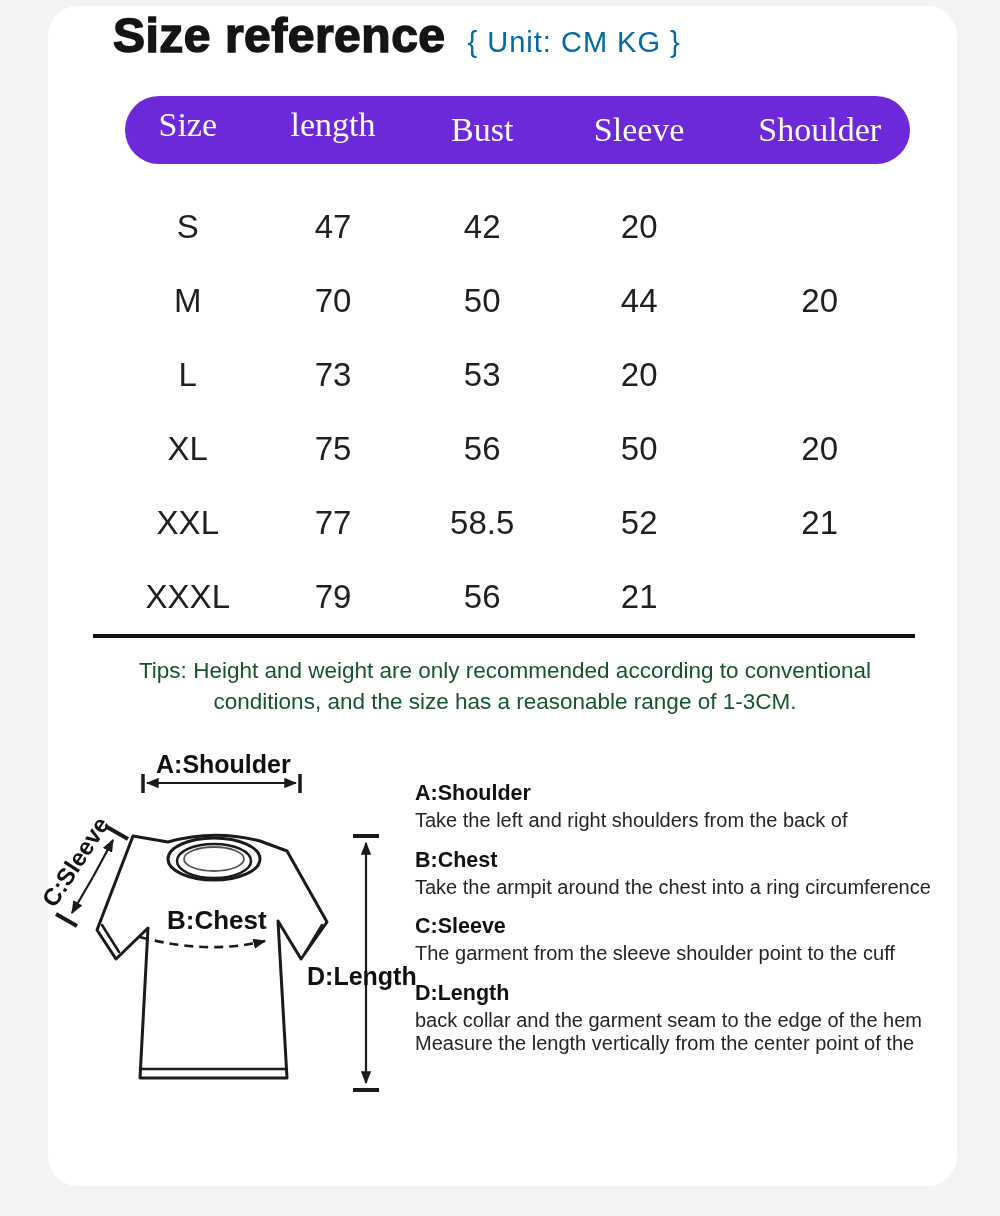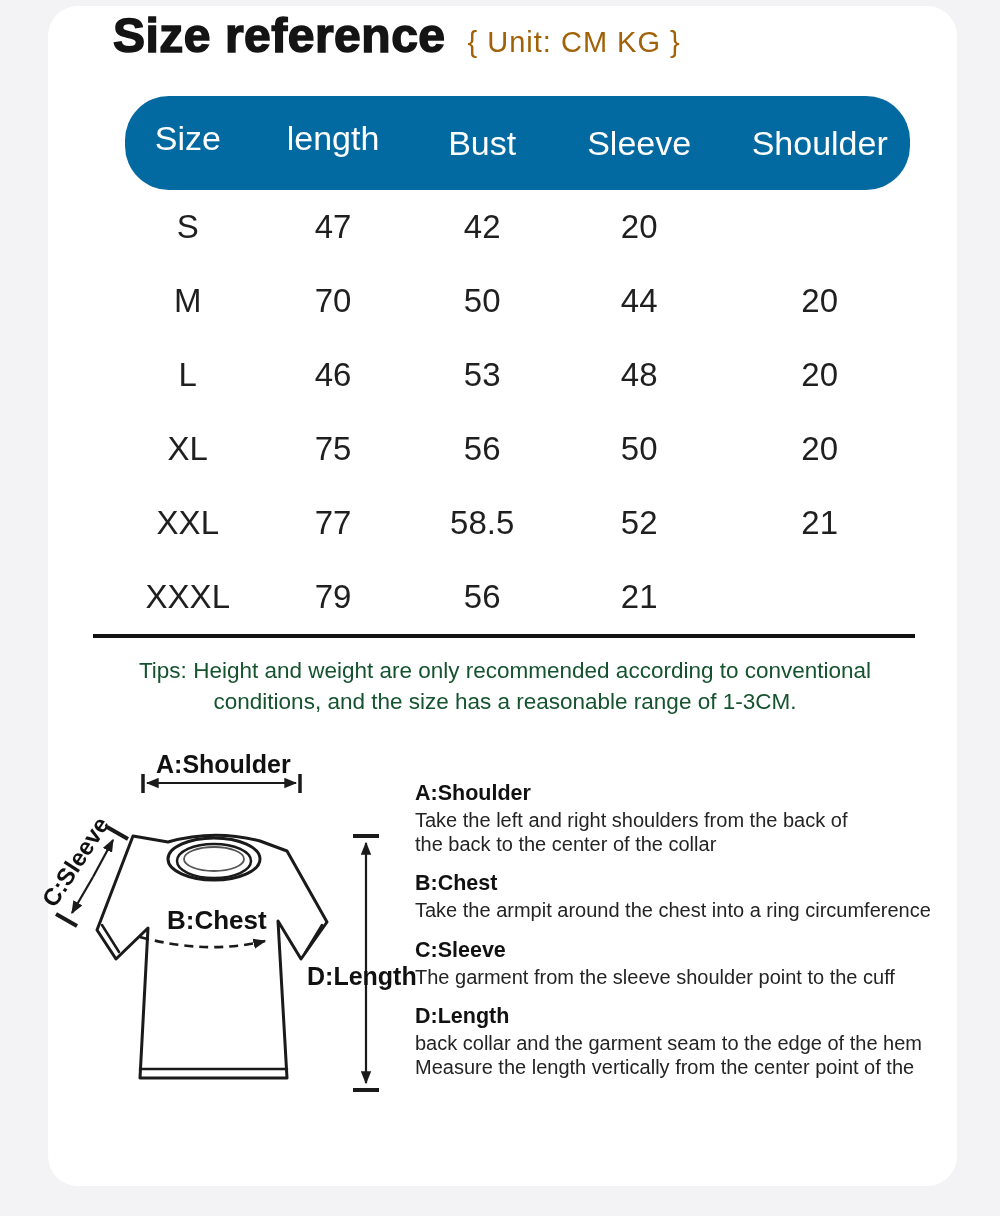--- a/index.html
+++ b/index.html
@@ -18,29 +18,30 @@
   }
   
   .title-row {
     position:absolute; left:113px; top:8px;
     display:flex; align-items:baseline; gap:22px;justify-content:flex-end;
   }
   .page-title {
     font-size:48px; font-weight:bold; color:#141414;
     -webkit-text-stroke:1.5px #141414; letter-spacing:0.5px;
   }
-  .unit-label { font-size:29px; color:#a16207; letter-spacing:1px; }
+  .unit-label { font-size:29px; color:#0369a1; letter-spacing:1px; }
 
   
   .thead-pill {
     position:absolute; left:125px; top:96px;
-    width:785px; height:94px;
-    background:#0369a1; border-radius:44px;
+    width:785px; height:68px;
+    background:#6d28d9; border-radius:44px;
     display:grid; grid-template-columns:16% 21% 17% 23% 23%;
     align-items:center;
+    font-family:Liberation Serif, serif;
   }
   .thead-pill .hcell {
     text-align:center; color:#ffffff; font-size:34px;
   }
   .thead-pill .hcell:nth-child(1),
   .thead-pill .hcell:nth-child(2) { transform:translateY(-5px); }
   .tbody {
     position:absolute; left:125px; top:190px; width:785px;
   }
   .trow {
@@ -111,23 +112,22 @@
   </div>
   <div class="trow">
     <span class="cell">M</span>
     <span class="cell">70</span>
     <span class="cell">50</span>
     <span class="cell">44</span>
     <span class="cell">20</span>
   </div>
   <div class="trow">
     <span class="cell">L</span>
-    <span class="cell">46</span>
+    <span class="cell">73</span>
     <span class="cell">53</span>
-    <span class="cell">48</span>
     <span class="cell">20</span>
   </div>
   <div class="trow">
     <span class="cell">XL</span>
     <span class="cell">75</span>
     <span class="cell">56</span>
     <span class="cell">50</span>
     <span class="cell">20</span>
   </div>
   <div class="trow">
@@ -196,21 +196,20 @@
 
 <span class="dg-label lbl-shoulder">A:Shoulder</span>
 <span class="dg-label lbl-chest">B:Chest</span>
 <span class="dg-label lbl-sleeve">C:Sleeve</span>
 <span class="dg-label lbl-length">D:Length</span>
 
 <div class="measures">
   <div class="m-block">
     <div class="m-head">A:Shoulder</div>
     <span class="m-line">Take the left and right shoulders from the back of</span>
-    <span class="m-line">the back to the center of the collar</span>
   </div>
   <div class="m-block">
     <div class="m-head">B:Chest</div>
     <span class="m-line">Take the armpit around the chest into a ring circumference</span>
   </div>
   <div class="m-block">
     <div class="m-head">C:Sleeve</div>
     <span class="m-line">The garment from the sleeve shoulder point to the cuff</span>
   </div>
   <div class="m-block">

